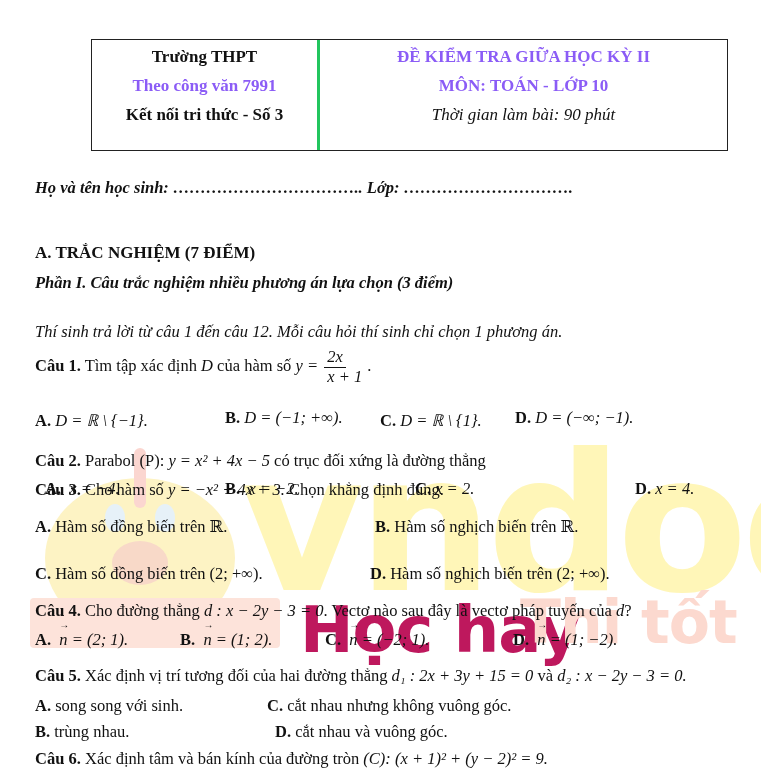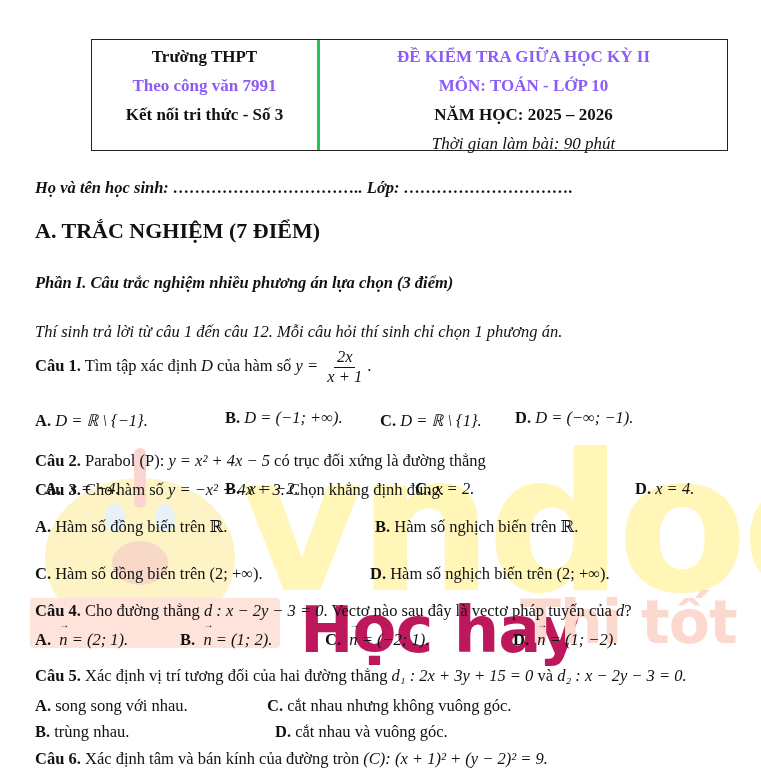--- a/index.html
+++ b/index.html
@@ -26,21 +26,21 @@
   .hdr-r { flex: 1; text-align: center; padding-top: 2px; }
   .hline { height: 29px; line-height: 29px; font-size: 17px; font-weight: bold; }
   .red { color: #8b5cf6; }
   .it { font-style: italic; font-weight: normal; }
 
   .content { position: absolute; left: 35px; top: 0; right: 20px; z-index: 1; font-size: 16.5px; }
   .row { position: absolute; left: 0; white-space: nowrap; }
   .b { font-weight: bold; }
   .i { font-style: italic; }
   .m { font-family: "Liberation Serif", serif; font-style: italic; }
-  .frac { display: inline-flex; flex-direction: column; align-items: center; vertical-align: middle;
+  .frac { display: inline-flex; flex-direction: column; align-items: flex-start; vertical-align: middle;
           font-style: italic; margin: 0 2px; line-height: 1.15; }
   .frac .num { border-bottom: 1px solid #111; padding: 0 3px; }
   .frac .den { padding: 0 3px; }
   .opt { position: absolute; white-space: nowrap; }
   .vec { position: relative; display: inline-block; }
   .vec::before { content: "→"; position: absolute; top: -11px; left: 0px; font-size: 10px; font-style: normal; }
 </style>
 </head>
 <body>
 
@@ -60,33 +60,32 @@
 
   <div class="hdr">
     <div class="hdr-l">
       <div class="hline">Trường THPT</div>
       <div class="hline red">Theo công văn 7991</div>
       <div class="hline">Kết nối tri thức - Số 3</div>
     </div>
     <div class="hdr-r">
       <div class="hline red">ĐỀ KIỂM TRA GIỮA HỌC KỲ II</div>
       <div class="hline red">MÔN: TOÁN - LỚP 10</div>
-      <div class="hline">NĂM HỌC: 2025 – 2026</div>
       <div class="hline it">Thời gian làm bài: 90 phút</div>
     </div>
   </div>
 
   <div class="content">
 
     <div class="row b i" style="top:178px;">
       <span>Họ và tên học sinh: ……………………………..</span>
       <span>Lớp: ………………………….</span>
     </div>
 
-    <div class="row b" style="top:218px;font-size:22px;">A. TRẮC NGHIỆM (7 ĐIỂM)</div>
+    <div class="row b" style="top:243px;font-size:17px;">A. TRẮC NGHIỆM (7 ĐIỂM)</div>
     <div class="row b i" style="top:273px;">Phần I. Câu trắc nghiệm nhiều phương án lựa chọn (3 điểm)</div>
     <div class="row i" style="top:322px;">Thí sinh trả lời từ câu 1 đến câu 12. Mỗi câu hỏi thí sinh chỉ chọn 1 phương án.</div>
 
     <div class="row" style="top:348px;">
       <span class="b">Câu 1.</span>
       <span>Tìm tập xác định</span>
       <span class="m">D</span>
       <span>của hàm số</span>
       <span class="m">y =</span>
       <span class="frac">
@@ -143,21 +142,21 @@
     </div>
 
     <div class="row" style="top:666px;">
       <span class="b">Câu 5.</span>
       <span>Xác định vị trí tương đối của hai đường thẳng</span>
       <span class="m">d₁ : 2x + 3y + 15 = 0</span>
       <span>và</span>
       <span class="m">d₂ : x − 2y − 3 = 0.</span>
     </div>
     <div class="row" style="top:696px;width:700px;height:22px;">
-      <span class="opt" style="left:0;"><span class="b">A.</span> <span>song song với nhau.</span></span>
+      <span class="opt" style="left:0;"><span class="b">A.</span> <span>song song với sinh.</span></span>
       <span class="opt" style="left:232px;"><span class="b">C.</span> <span>cắt nhau nhưng không vuông góc.</span></span>
     </div>
     <div class="row" style="top:722px;width:700px;height:22px;">
       <span class="opt" style="left:0;"><span class="b">B.</span> <span>trùng nhau.</span></span>
       <span class="opt" style="left:240px;"><span class="b">D.</span> <span>cắt nhau và vuông góc.</span></span>
     </div>
 
     <div class="row" style="top:749px;">
       <span class="b">Câu 6.</span>
       <span>Xác định tâm và bán kính của đường tròn</span>

